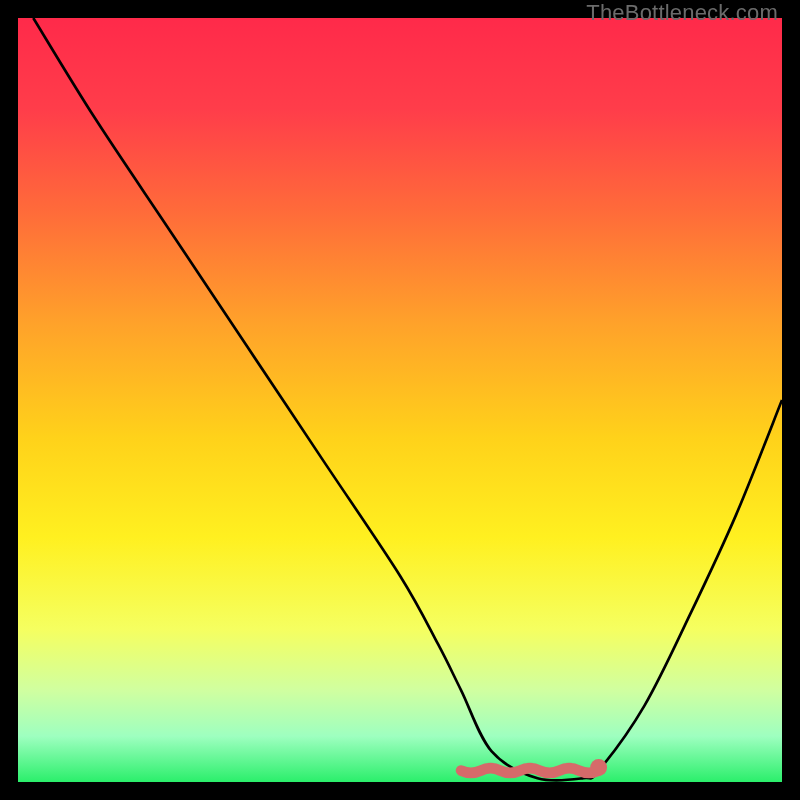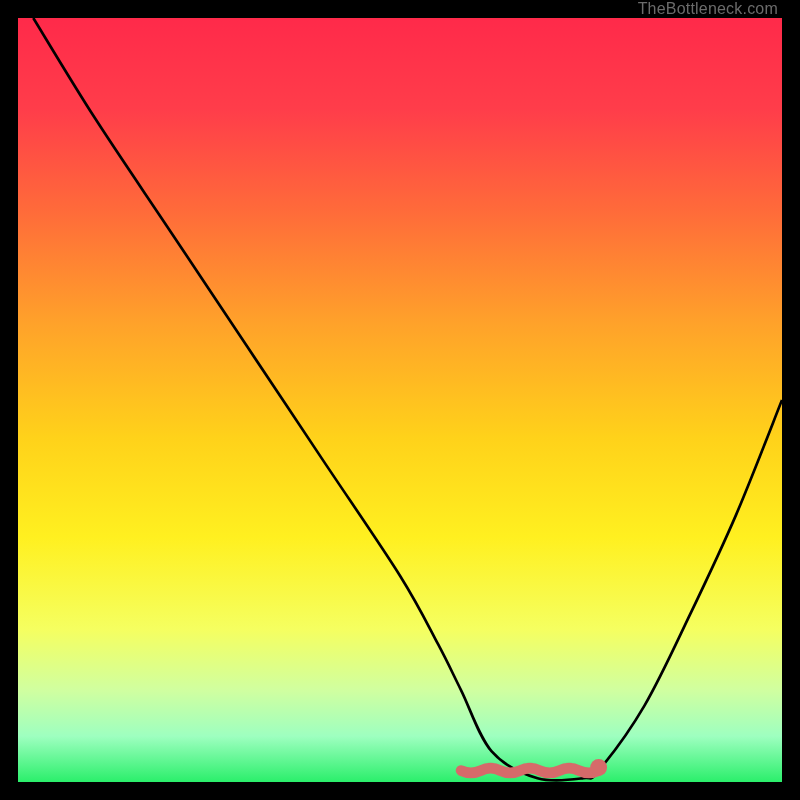--- a/index.html
+++ b/index.html
@@ -24,21 +24,21 @@
     left: 0;
     top: 0;
     width: 764px;
     height: 764px;
   }
   .watermark {
     position: absolute;
     top: 0px;
     right: 22px;
     color: #6b6b6b;
-    font-size: 16px;
+    font-size: 22px;
     font-weight: 500;
     letter-spacing: 0.2px;
     user-select: none;
   }
 </style>
 </head>
 <body>
 
 <div class="frame">
   <svg class="plot" viewBox="0 0 100 100" preserveAspectRatio="none">

